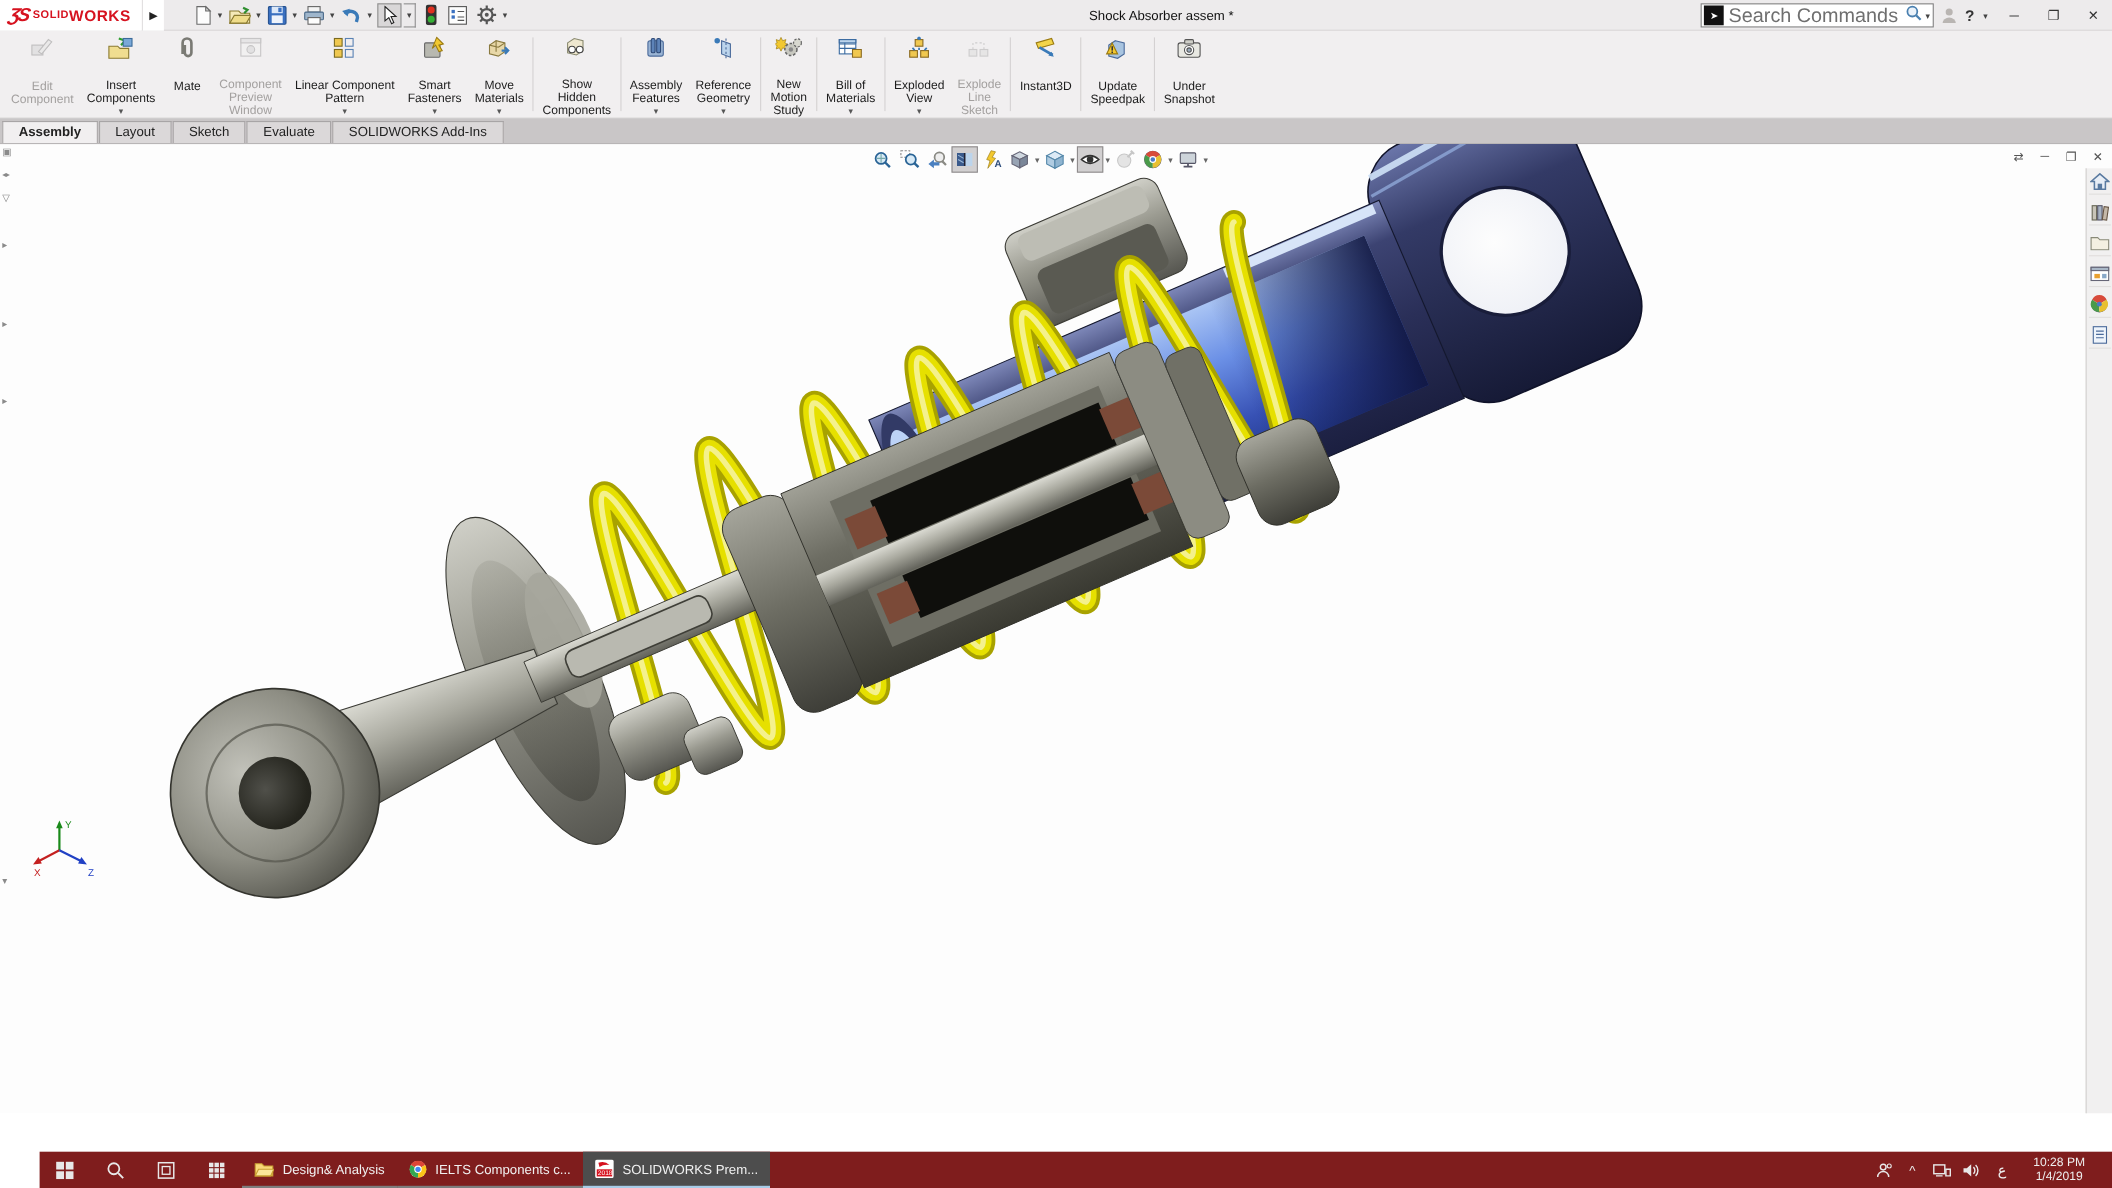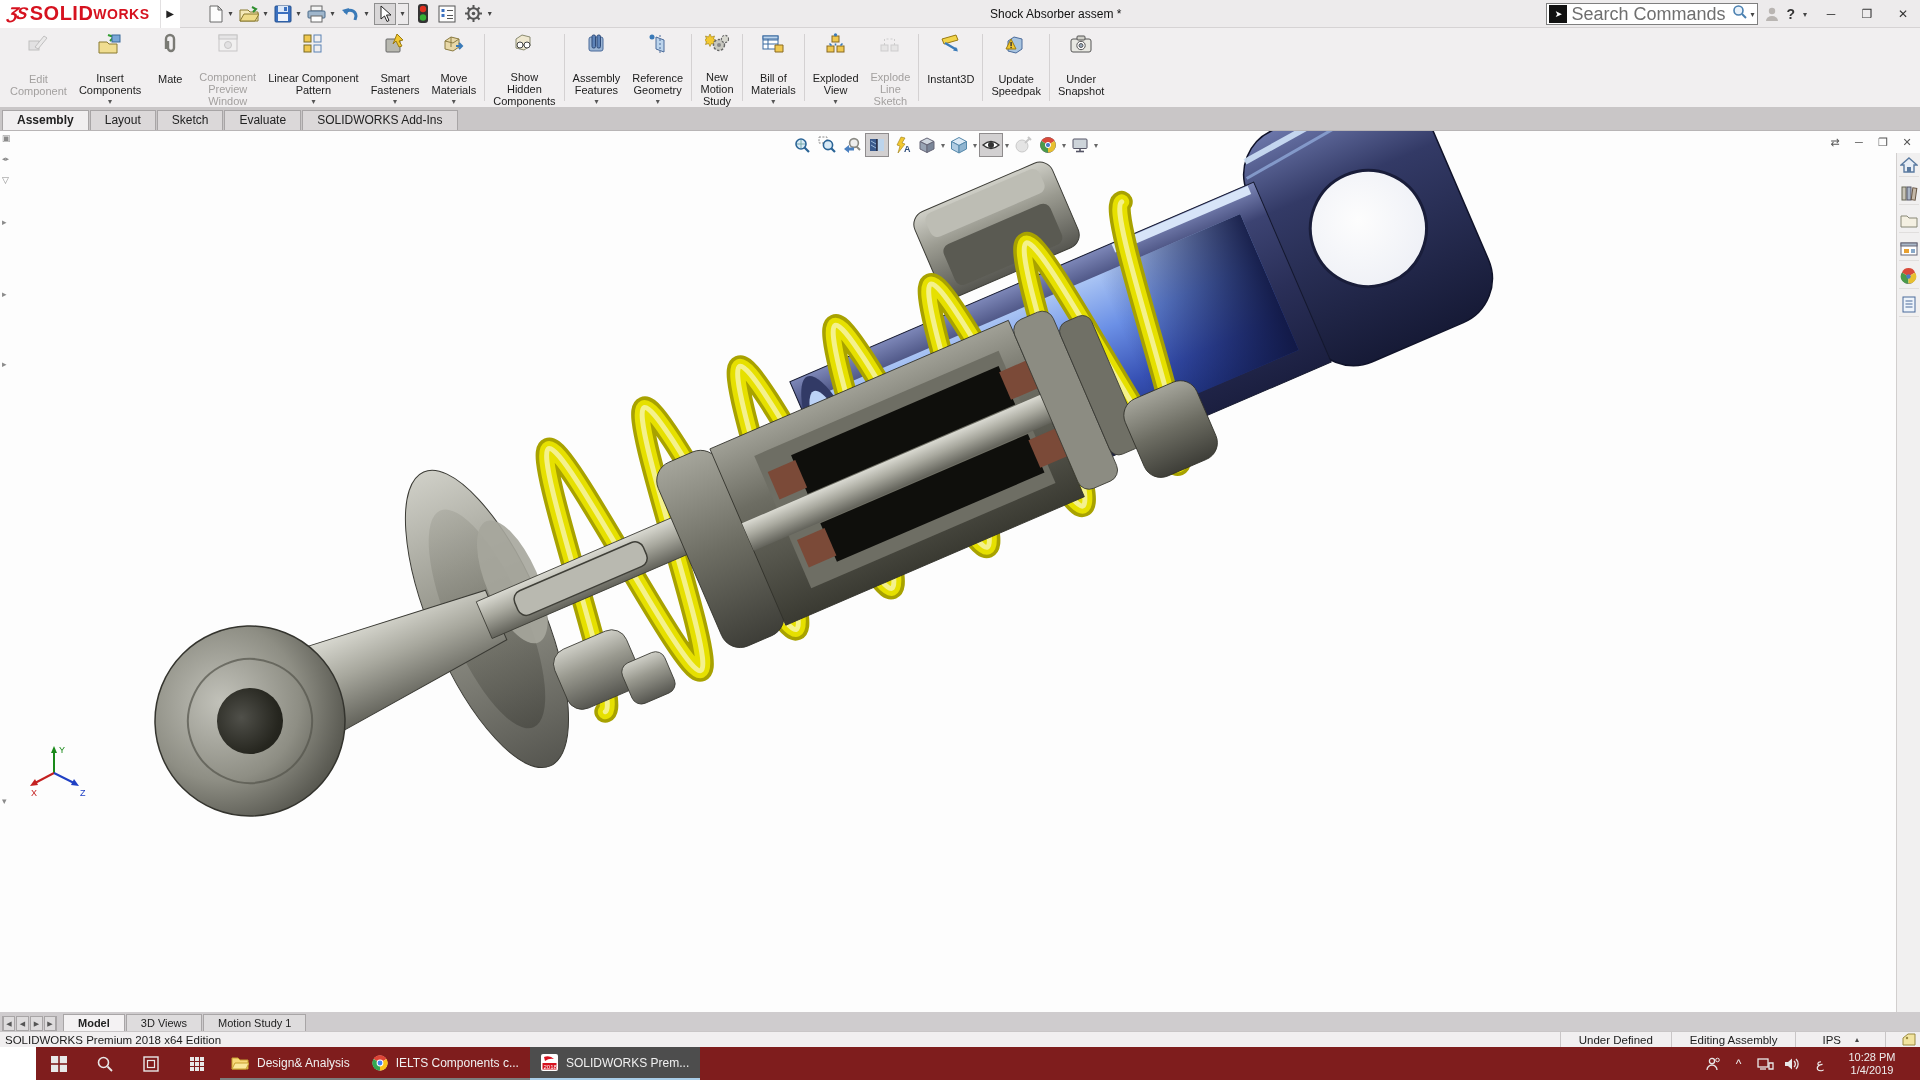--- a/index.html
+++ b/index.html
@@ -4,21 +4,21 @@
 <style>
   * { margin:0; padding:0; box-sizing:border-box; }
   html,body { width:1920px; height:1080px; overflow:hidden; }
   body { font-family:"Liberation Sans", sans-serif; background:#fff; }
   .screen { position:relative; width:1920px; height:1080px; background:#fff; overflow:hidden; }
 
   
   .titlebar { position:absolute; left:0; top:0; width:1920px; height:28px; background:#edebec; border-bottom:1px solid #d6d3d4; display:flex; align-items:center; }
   .logo { height:28px; background:#fff; display:flex; align-items:center; padding:0 10px 0 8px; }
   .logo-swoosh { font-style:italic; font-weight:bold; font-size:17px; color:#d6121f; letter-spacing:-2px; margin-right:4px; transform:skewX(-12deg); }
-  .logo-bold { color:#d6121f; font-weight:bold; font-size:20px; letter-spacing:.5px; }
+  .logo-bold { color:#d6121f; font-weight:bold; font-size:10px; letter-spacing:.5px; }
   .logo-light { color:#d6121f; font-weight:bold; font-size:14px; letter-spacing:.5px; }
   .menu-expander { width:20px; height:28px; display:flex; align-items:center; justify-content:center; background:#fff; border-left:1px solid #e2e0e1; font-size:10px; color:#222; }
   .qat { display:flex; align-items:center; margin-left:26px; gap:2px; }
   .qat-btn { display:flex; align-items:center; height:24px; padding:0 1px; }
   .qat-btn svg { display:block; }
   .qat-drop { font-size:8px; color:#444; margin:0 3px 0 2px; }
   .qat-sel { border:1px solid #8f8f8f; background:#d9d7d8; padding:1px 2px; display:flex; align-items:center; }
   .qat-sel-drop { border:1px solid #8f8f8f; border-left:none; background:#eceaeb; height:22px; display:flex; align-items:center; padding:0 3px; font-size:8px; color:#444; }
   .win-title { position:absolute; left:990px; top:0; height:28px; display:flex; align-items:center; font-size:12px; color:#111; }
   .tb-right { position:absolute; right:0; top:0; height:28px; display:flex; align-items:center; gap:6px; padding-right:2px; }
@@ -722,49 +722,21 @@
       <line x1="26" y1="30" x2="7" y2="40" stroke="#c42020" stroke-width="2"></line>
         <polygon points="2,43 10,42 7,36" fill="#c42020"></polygon>
       <line x1="26" y1="30" x2="46" y2="40" stroke="#2040c4" stroke-width="2"></line>
         <polygon points="51,43 43,42 46,36" fill="#2040c4"></polygon>
       <text x="3" y="53" font-size="9" fill="#c42020">X</text>
       <text x="31" y="10" font-size="9" fill="#1a8a1a">Y</text>
       <text x="52" y="53" font-size="9" fill="#2040c4">Z</text>
     </svg>
   </div>
 
-  <div class="bottombar">
-    <span class="bnav">
-      <span style="border-left-width:2px">◀</span>
-      <span>◀</span>
-      <span>▶</span>
-      <span style="border-right-width:2px">▶</span>
-    </span>
-    <span class="btab active">Model</span>
-    <span class="btab">3D Views</span>
-    <span class="btab">Motion Study 1</span>
-  </div>
-
-  <div class="statusbar">
-    <span class="sb-left">SOLIDWORKS Premium 2018 x64 Edition</span>
-    <span class="sb-right">
-      <span class="sb-item">Under Defined</span>
-      <span class="sb-item">Editing Assembly</span>
-      <span class="sb-units">
-        <span>IPS</span>
-        <span class="sb-up">▴</span>
-      </span>
-      <span class="sb-tag">
-          <svg width="14" height="13">
-            <path d="M1,5 L6,1 H13 V12 H1 Z" fill="#f2e4a0" stroke="#9a8a40"></path>
-            <circle cx="5" cy="5" r="1.2" fill="#9a8a40"></circle>
-          </svg>
-        </span>
-    </span>
-  </div>
+
 
   <div class="taskbar">
     <span class="tk-ico">
         <svg width="16" height="16">
           <rect x="0" y="0" width="7.2" height="7.2" fill="#e8e8e8"></rect>
           <rect x="8.8" y="0" width="7.2" height="7.2" fill="#e8e8e8"></rect>
           <rect x="0" y="8.8" width="7.2" height="7.2" fill="#e8e8e8"></rect>
           <rect x="8.8" y="8.8" width="7.2" height="7.2" fill="#e8e8e8"></rect>
         </svg>
       </span>

